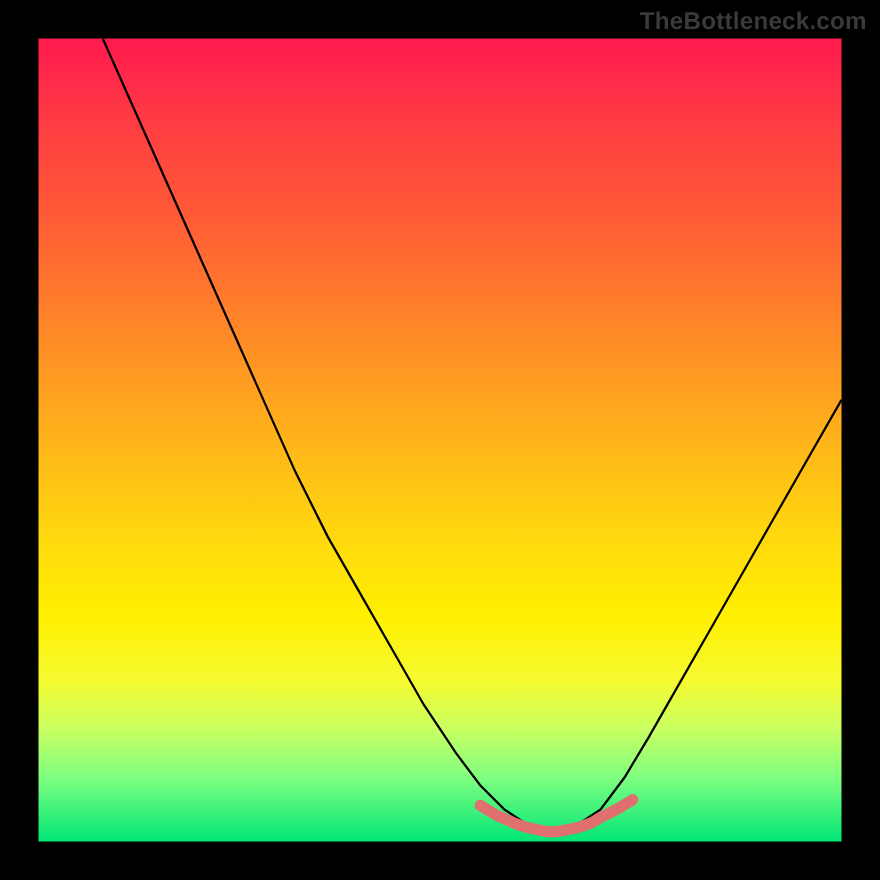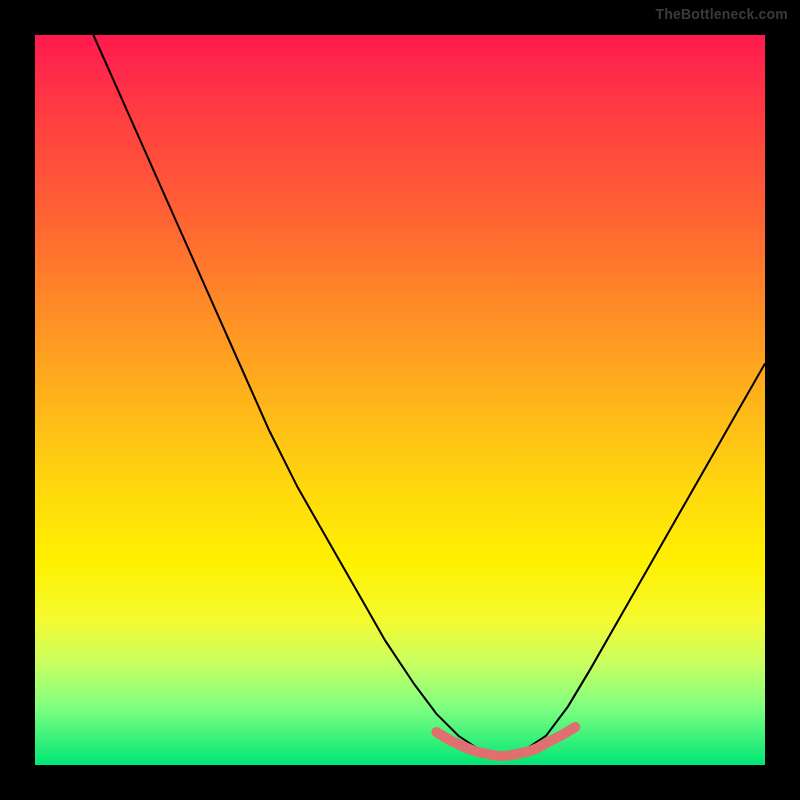--- a/index.html
+++ b/index.html
@@ -46,21 +46,21 @@
     top: 0;
     width: 730px;
     height: 730px;
     overflow: visible;
   }
   .watermark {
     position: absolute;
     top: 6px;
     right: 12px;
     color: #3a3a3a;
-    font-size: 14px;
+    font-size: 22px;
     font-weight: 600;
     letter-spacing: 0.2px;
     user-select: none;
   }
 </style>
 </head>
 <body>
 
 <div class="frame">
   <div class="watermark">TheBottleneck.com</div>

